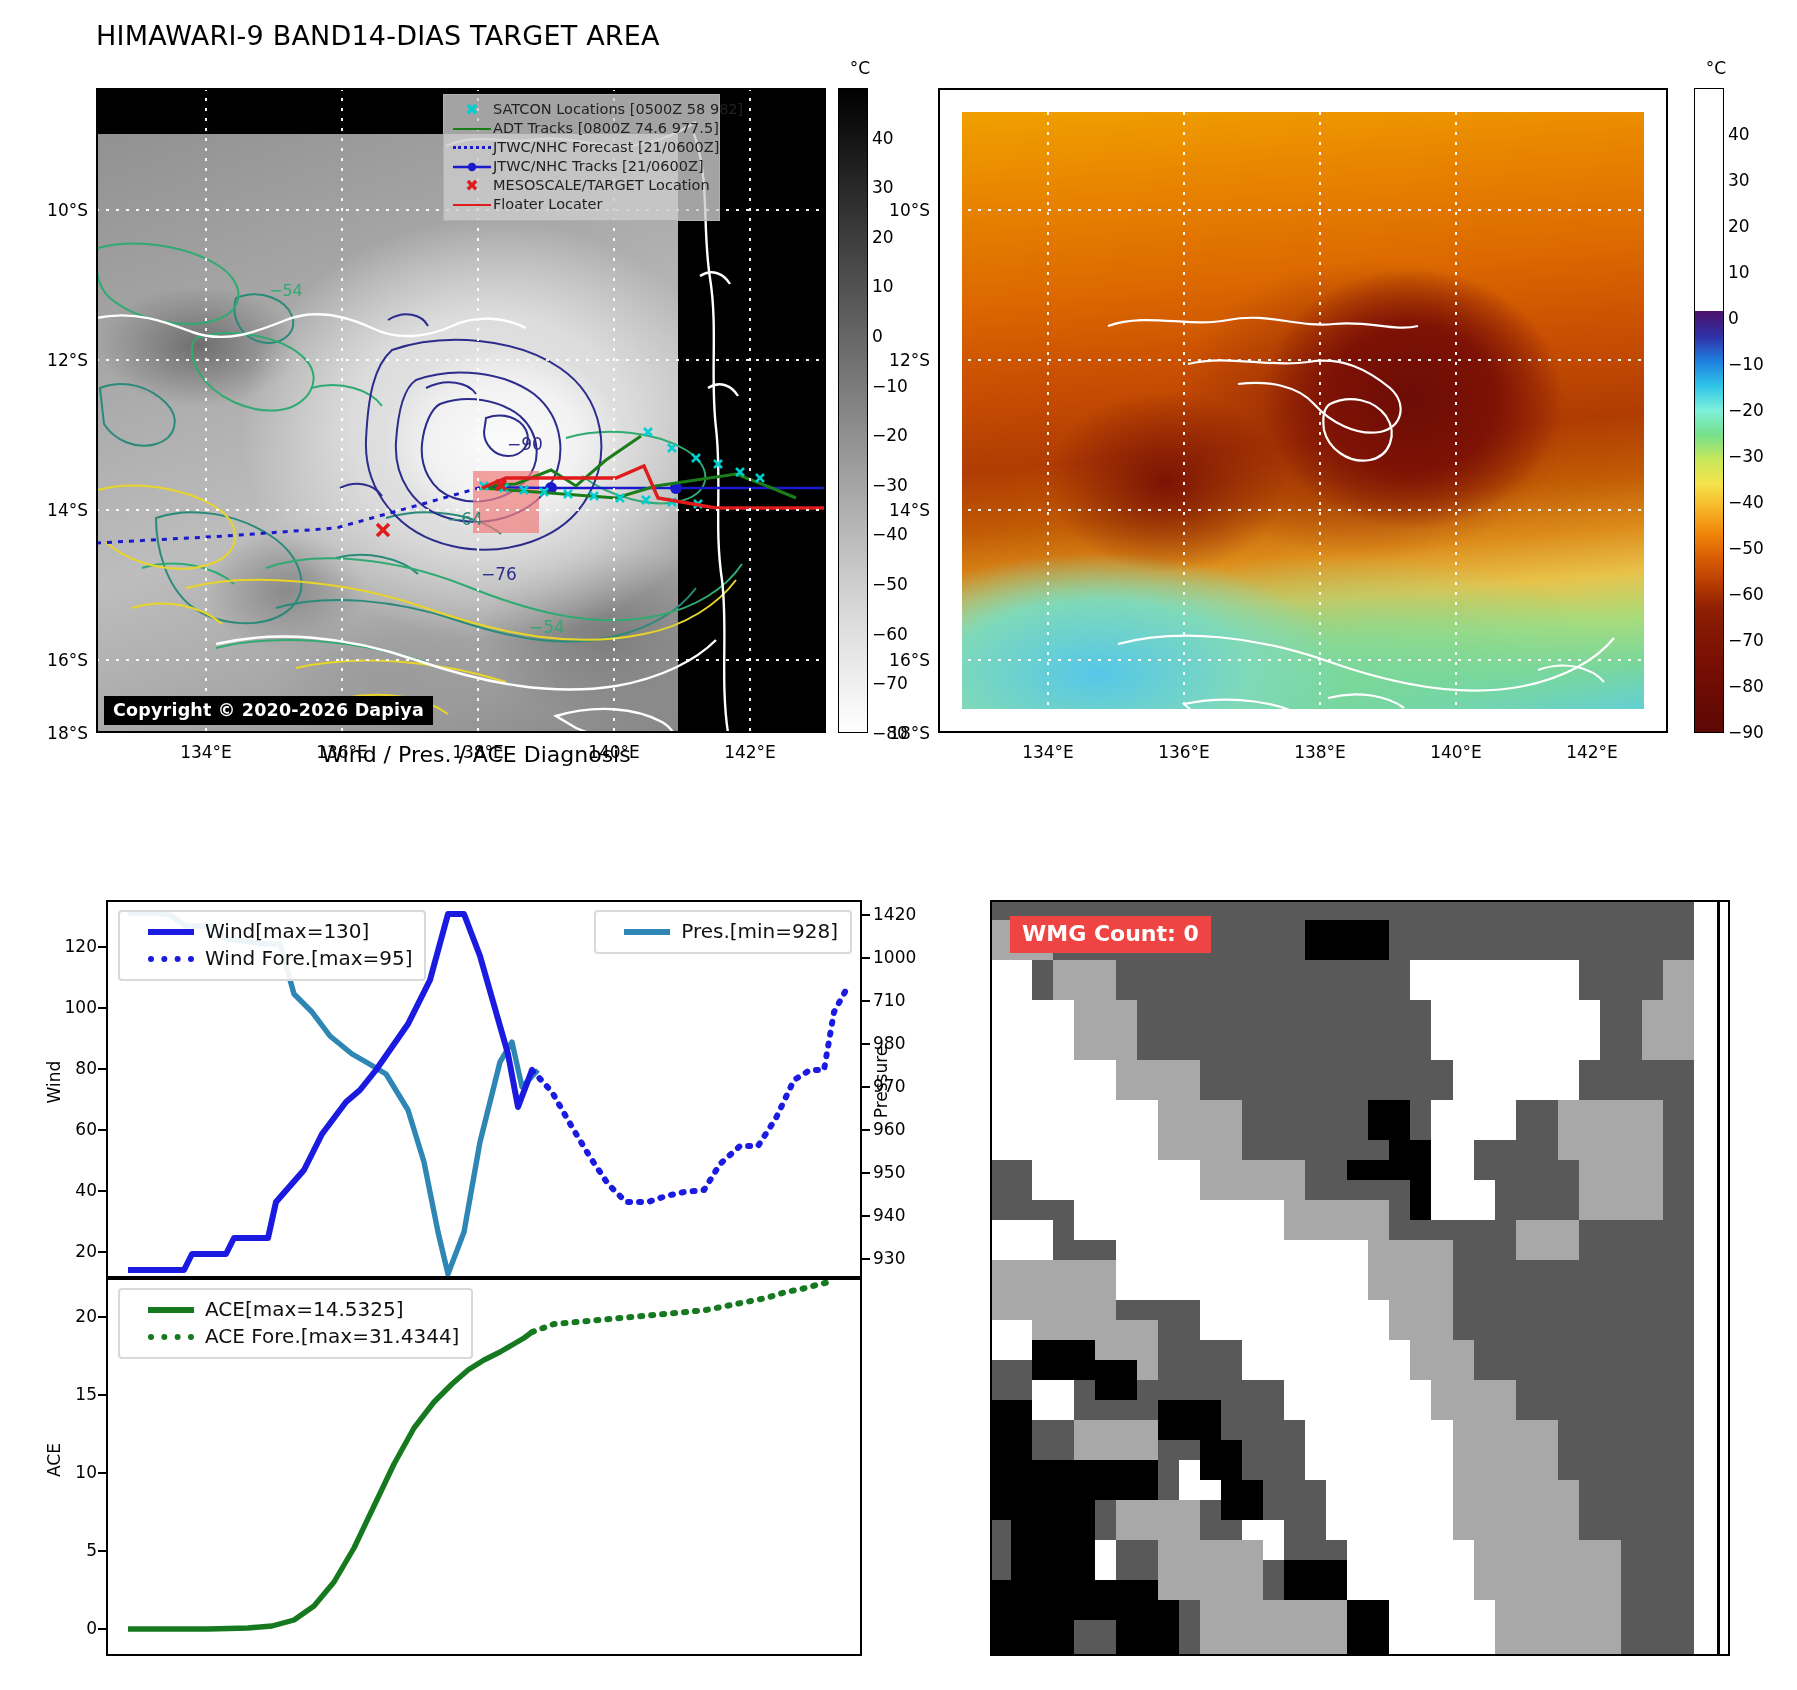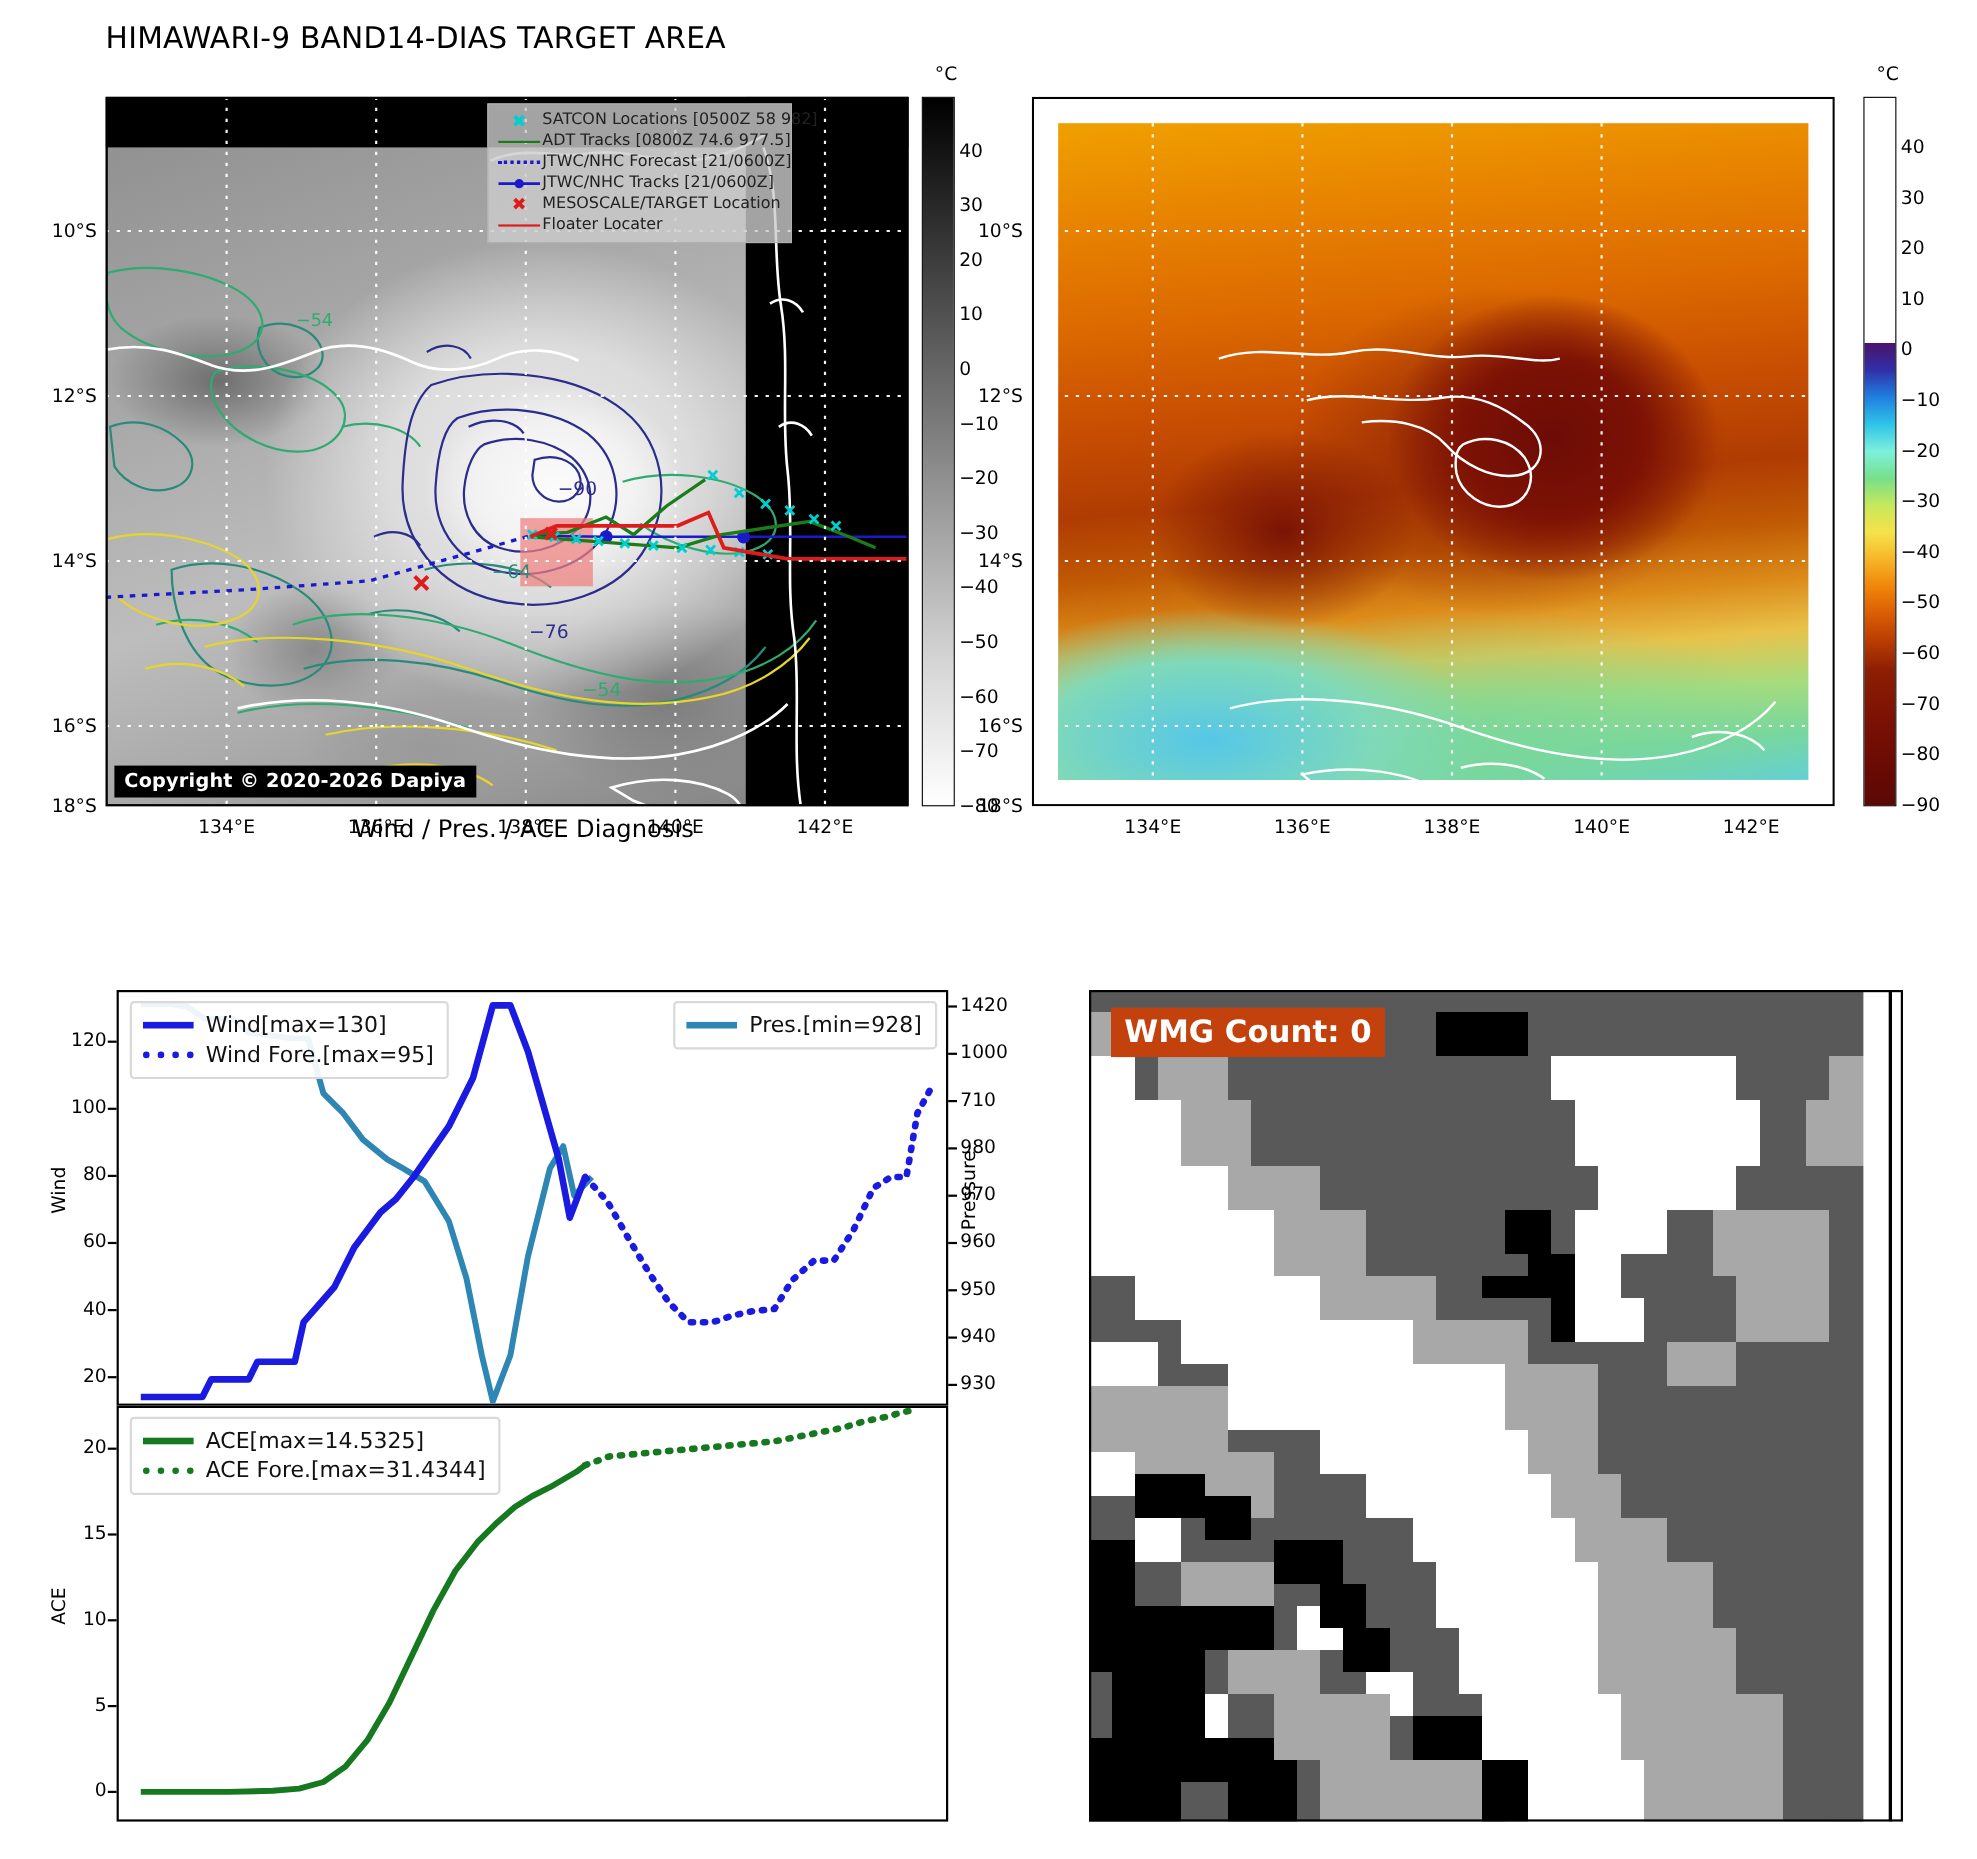--- a/index.html
+++ b/index.html
@@ -126,35 +126,35 @@
   .tickmark-l { position:absolute; left:-8px; width:8px; height:0; border-top:2px solid #000; }
   .tickmark-r { position:absolute; right:-8px; width:8px; height:0; border-top:2px solid #000; }
   .ax-name-l { position:absolute; font-size:17px; color:#000;
                transform:rotate(-90deg); transform-origin:center; white-space:nowrap; }
   .ax-name-r { position:absolute; font-size:17px; color:#000;
                transform:rotate(-90deg); transform-origin:center; white-space:nowrap; }
 
   .chart-legend {
     position:absolute; background:rgba(255,255,255,.92);
     border:2px solid #d9d9d9; border-radius:4px;
-    padding:6px 12px 7px 10px; font-size:20px; color:#111; line-height:1.35;
+    padding:6px 12px 7px 28px; font-size:20px; color:#111; line-height:1.35;
   }
   .chart-legend .row { display:flex; align-items:center; gap:11px; height:27px; }
   .cl-solid-blue { width:46px; height:0; border-top:6px solid #1a1ae0; }
   .cl-dot-blue   { width:46px; height:0; border-top:6px dotted #1a1ae0; }
   .cl-solid-pres { width:46px; height:0; border-top:6px solid #2e86b5; }
   .cl-solid-green{ width:46px; height:0; border-top:6px solid #16791f; }
   .cl-dot-green  { width:46px; height:0; border-top:6px dotted #16791f; }
 
   
   #p5 { position:absolute; left:990px; top:900px; width:740px; height:756px; }
   #p5-plot { position:absolute; inset:0; overflow:hidden; background:#595959; }
   #wmg-badge {
     position:absolute; left:20px; top:16px;
-    background:#c2410c; color:#fff; font-weight:bold; font-size:28px;
+    background:#ef4444; color:#fff; font-weight:bold; font-size:22px;
     padding:5px 12px 7px 12px;
   }
   #p5-rightstrip { position:absolute; right:0; top:0; width:36px; height:100%;
                    background:#fff; border-left:0; }
   #p5-rightbar { position:absolute; right:10px; top:0; width:3px; height:100%;
                  background:#000; }
 </style>
 </head>
 <body>
 

